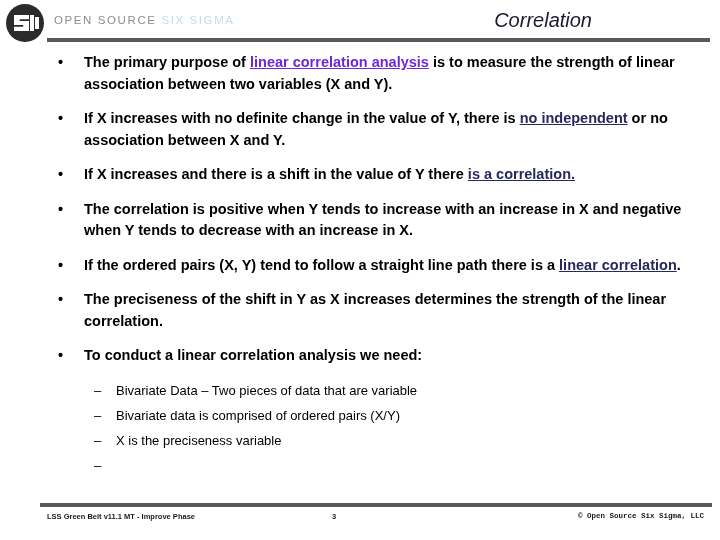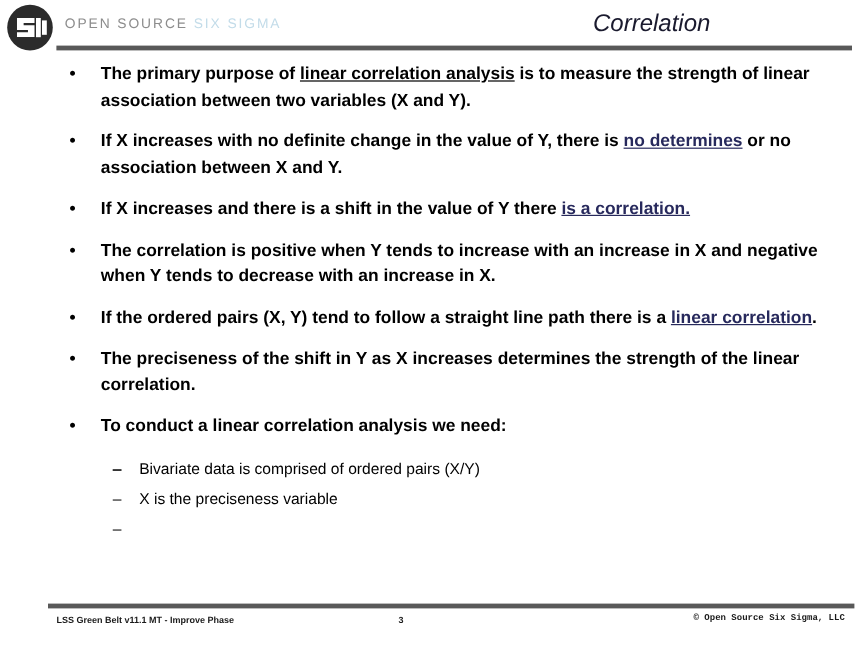--- a/index.html
+++ b/index.html
@@ -186,30 +186,30 @@
     <span class="w-open">OPEN SOURCE </span><span class="w-six">SIX SIGMA</span>
   </div>
 
   <div id="slide-title">Correlation</div>
 
   <div id="header-rule"></div>
 </div>
 
 <div id="slide-body">
   <div id="bullet-list">
-      <div class="bullet-row"><span class="marker">•</span><span class="btext"><span>The primary purpose of </span><span class="kw" style="color: #000000; text-decoration: underline;">linear correlation analysis</span><span> is to measure the strength of linear association between two variables (X and Y).</span></span></div>
-      <div class="bullet-row"><span class="marker">•</span><span class="btext"><span>If X increases with no definite change in the value of Y, there is </span><span class="kw" style="color: rgb(39, 41, 92);">no determines</span><span> or no association between X and Y.</span></span></div>
+      <div class="bullet-row"><span class="marker">•</span><span class="btext"><span>The primary purpose of </span><span class="kw" style="color: #6d28d9; text-decoration: underline;">linear correlation analysis</span><span> is to measure the strength of linear association between two variables (X and Y).</span></span></div>
+      <div class="bullet-row"><span class="marker">•</span><span class="btext"><span>If X increases with no definite change in the value of Y, there is </span><span class="kw" style="color: rgb(39, 41, 92);">no independent</span><span> or no association between X and Y.</span></span></div>
       <div class="bullet-row"><span class="marker">•</span><span class="btext"><span>If X increases and there is a shift in the value of Y there </span><span class="kw" style="color: rgb(39, 41, 92);">is a correlation.</span></span></div>
       <div class="bullet-row"><span class="marker">•</span><span class="btext"><span>The correlation is positive when Y tends to increase with an increase in X and negative when Y tends to decrease with an increase in X.</span></span></div>
       <div class="bullet-row"><span class="marker">•</span><span class="btext"><span>If the ordered pairs (X, Y) tend to follow a straight line path there is a </span><span class="kw" style="color: rgb(39, 41, 92);">linear correlation</span><span>.</span></span></div>
       <div class="bullet-row"><span class="marker">•</span><span class="btext"><span>The preciseness of the shift in Y as X increases determines the strength of the linear correlation.</span></span></div>
       <div class="bullet-row"><span class="marker">•</span><span class="btext"><span>To conduct a linear correlation analysis we need:</span></span></div>
     </div>
   <div id="sub-list">
-      <div class="sub-row"><span class="sub-marker">–</span></div>
+      <div class="sub-row"><span class="sub-marker">–</span><span class="sub-text">Bivariate Data – Two pieces of data that are variable</span></div>
       <div class="sub-row"><span class="sub-marker">–</span><span class="sub-text">Bivariate data is comprised of ordered pairs (X/Y)</span></div>
       <div class="sub-row"><span class="sub-marker">–</span><span class="sub-text">X is the preciseness variable</span></div>
       <div class="sub-row"><span class="sub-marker">–</span></div>
     </div>
 </div>
 
 <div id="slide-footer">
   <div id="footer-rule"></div>
   <div class="footer-text" id="footer-left">LSS Green Belt v11.1 MT - Improve Phase</div>
   <div class="footer-text" id="footer-page">3</div>

